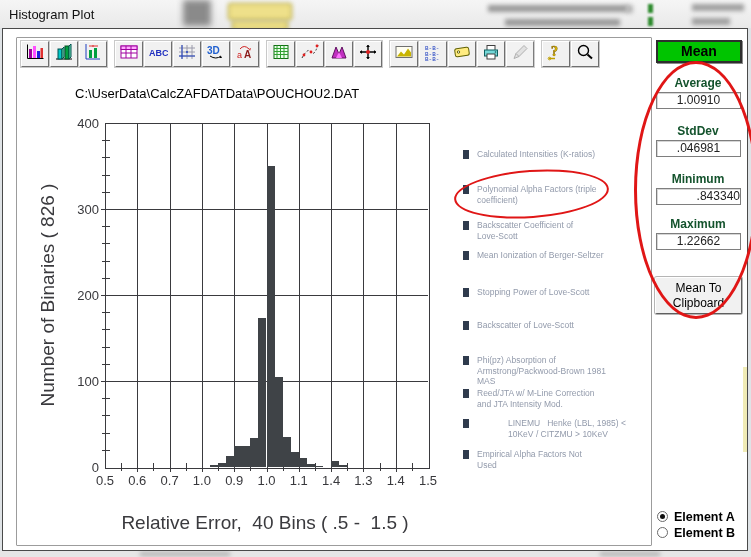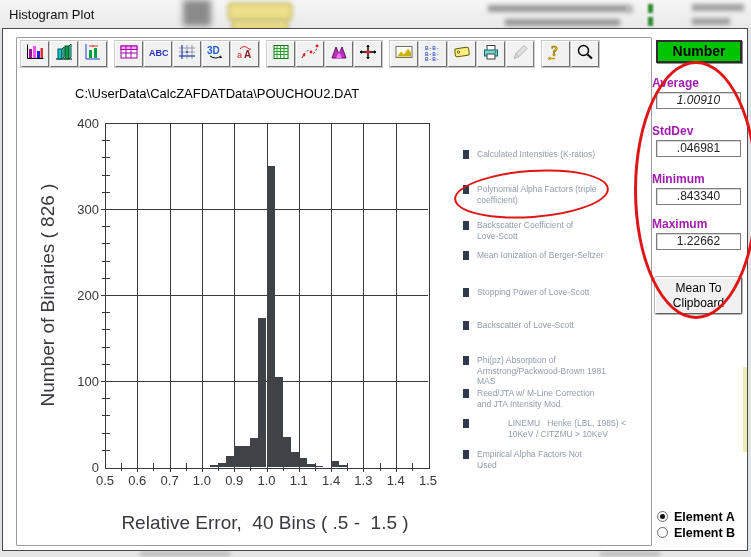--- a/index.html
+++ b/index.html
@@ -25,22 +25,22 @@
         box-shadow:0 0 0 1px #c9c9c9;margin-right:1px;
         display:flex;align-items:center;justify-content:center;}
   .tbtn.gap{margin-right:8px;}
   .tbtn svg{width:20px;height:18px;}
   .tbtn.disabled{opacity:.9;}
   
   .close-btn{position:absolute;left:656px;top:40px;width:86px;height:23px;box-sizing:border-box;
              background:#00c400;border:2px solid #2e2e2e;box-shadow:1px 1px 0 #8a8a8a;
              color:#000;font-size:14px;font-weight:bold;text-align:center;line-height:19px;}
   
-  .stat-label{position:absolute;left:652px;width:92px;text-align:left;
-              font-size:12px;font-weight:bold;color:#a21caf;}
+  .stat-label{position:absolute;left:652px;width:92px;text-align:center;
+              font-size:12px;font-weight:bold;color:#14532d;}
   .stat-field{position:absolute;left:656px;width:85px;height:17px;box-sizing:border-box;
               background:#fff;border:1px solid #7e7e7e;box-shadow:inset 1px 1px 0 #d6d6d6;
               font-size:12px;color:#222;text-align:center;line-height:15px;}
   .copy-btn{position:absolute;left:655px;top:277px;width:87px;height:37px;box-sizing:border-box;
             background:#f1f1f1;border:1px solid;border-color:#ffffff #5f5f5f #5f5f5f #ffffff;
             box-shadow:0 0 0 1px #b5b5b5;border-radius:2px;
             font-size:12px;color:#000;text-align:center;padding-top:3px;line-height:15px;}
   
   .radio-row{position:absolute;left:657px;height:15px;display:flex;align-items:center;}
   .radio-circle{width:11px;height:11px;border-radius:50%;background:#fff;border:1px solid #6a6a6a;
@@ -231,28 +231,28 @@
           </svg></span>
       </div>
       <div class="tbtn">
         <span><svg viewBox="0 0 20 18">
             <circle cx="8.5" cy="7.5" r="5" fill="none" stroke="#000" stroke-width="1.4"></circle>
             <path d="M12.5 11.5l4.5 4" stroke="#000" stroke-width="2"></path>
           </svg></span>
       </div>
     </div>
 
-  <div class="close-btn">Number</div>
+  <div class="close-btn">Mean</div>
 
   <div class="stat-label" style="top:76px;">Average</div>
-  <div class="stat-field" style="top:92px;font-style:italic;">1.00910</div>
+  <div class="stat-field" style="top:92px;">1.00910</div>
   <div class="stat-label" style="top:124px;">StdDev</div>
   <div class="stat-field" style="top:140px;">.046981</div>
   <div class="stat-label" style="top:172px;">Minimum</div>
-  <div class="stat-field" style="top:188px;">.843340</div>
+  <div class="stat-field" style="top:188px;text-align:right;">.843340</div>
   <div class="stat-label" style="top:217px;">Maximum</div>
   <div class="stat-field" style="top:233px;">1.22662</div>
 
   <div class="copy-btn">
     <div>Mean To</div>
     <div>Clipboard</div>
   </div>
 
   <div id="radio-group">
       <div class="radio-row" style="top: 509px;">

